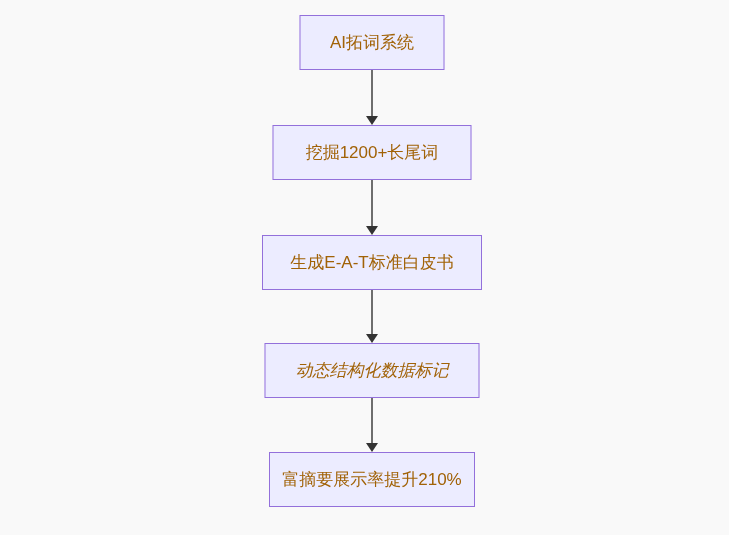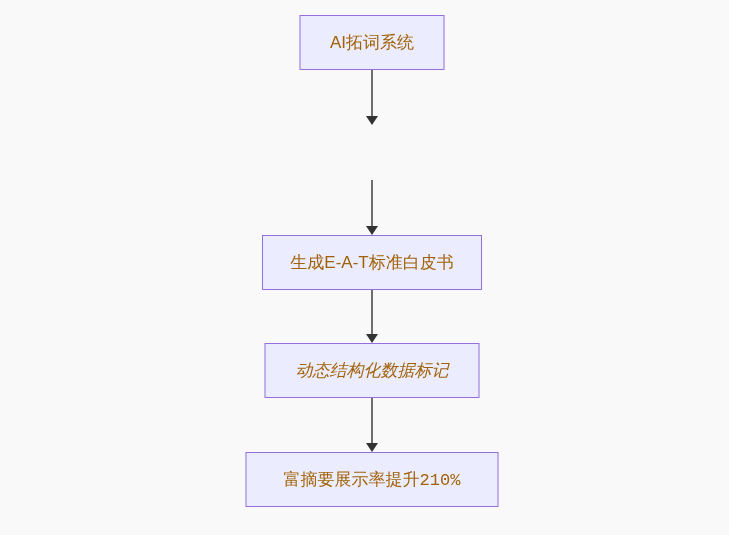--- a/index.html
+++ b/index.html
@@ -29,21 +29,21 @@
     font-size: 17px;
     display: flex;
     align-items: center;
     justify-content: center;
     white-space: nowrap;
   }
   .node-1 { top: 15px;  width: 145px; }
   .node-2 { top: 125px; width: 199px; }
   .node-3 { top: 235px; width: 220px; }
   .node-4 { top: 343px; width: 215px; font-style: italic; }
-  .node-5 { top: 452px; width: 253px; font-family: Liberation Mono, monospace; }
+  .node-5 { top: 452px; width: 206px; }
 
   .edge-line {
     position: absolute;
     left: 371px;
     width: 2px;
     background: #6e6e6e;
   }
   .edge-line-1 { top: 70px;  height: 46px; }
   .edge-line-2 { top: 180px; height: 46px; }
   .edge-line-3 { top: 290px; height: 44px; }
@@ -66,20 +66,21 @@
 </head>
 <body>
 
 <div class="canvas">
 
   <div class="node node-1">AI拓词系统</div>
 
   <div class="edge-line edge-line-1"></div>
   <div class="arrowhead arrowhead-1"></div>
 
+  <div class="node node-2">挖掘1200+长尾词</div>
 
   <div class="edge-line edge-line-2"></div>
   <div class="arrowhead arrowhead-2"></div>
 
   <div class="node node-3">生成E-A-T标准白皮书</div>
 
   <div class="edge-line edge-line-3"></div>
   <div class="arrowhead arrowhead-3"></div>
 
   <div class="node node-4">动态结构化数据标记</div>

